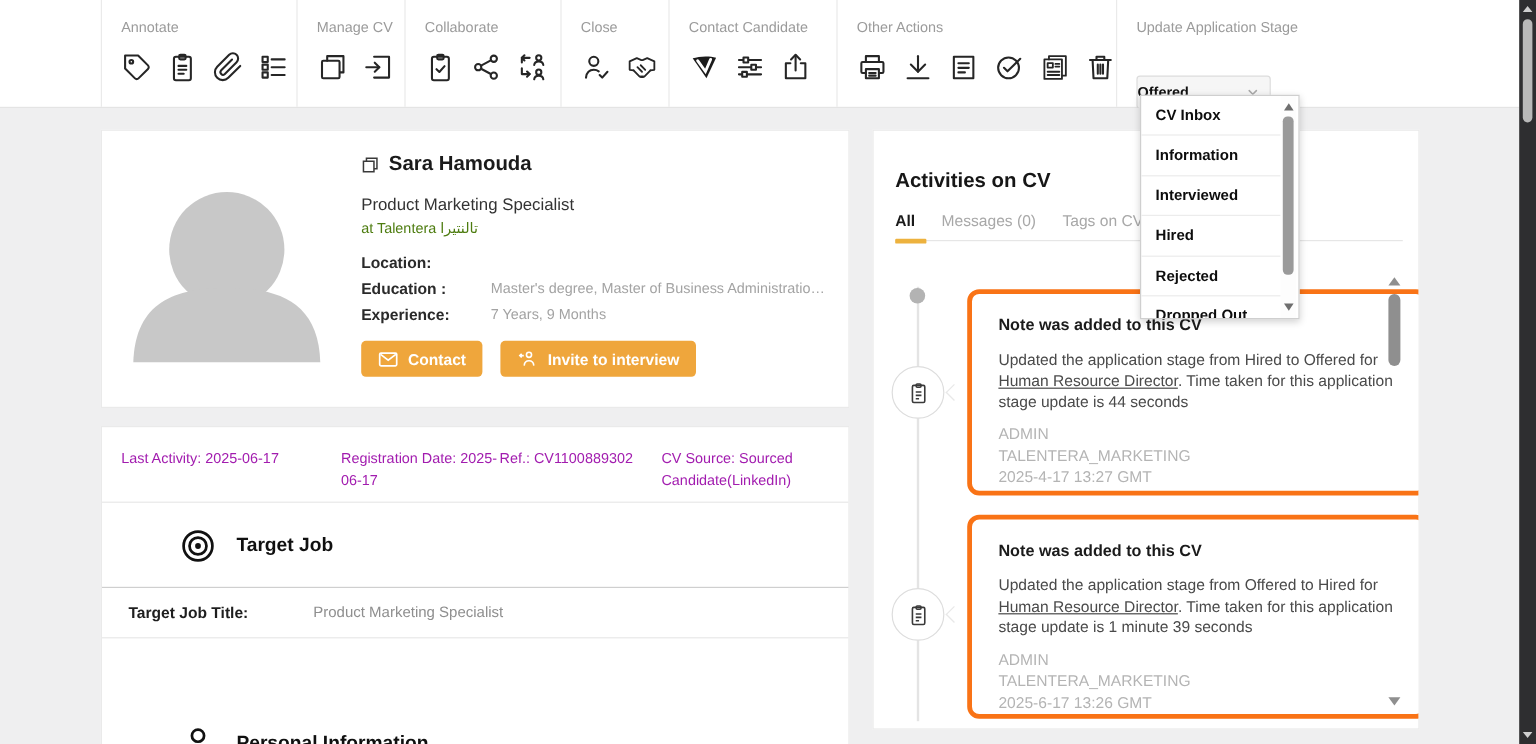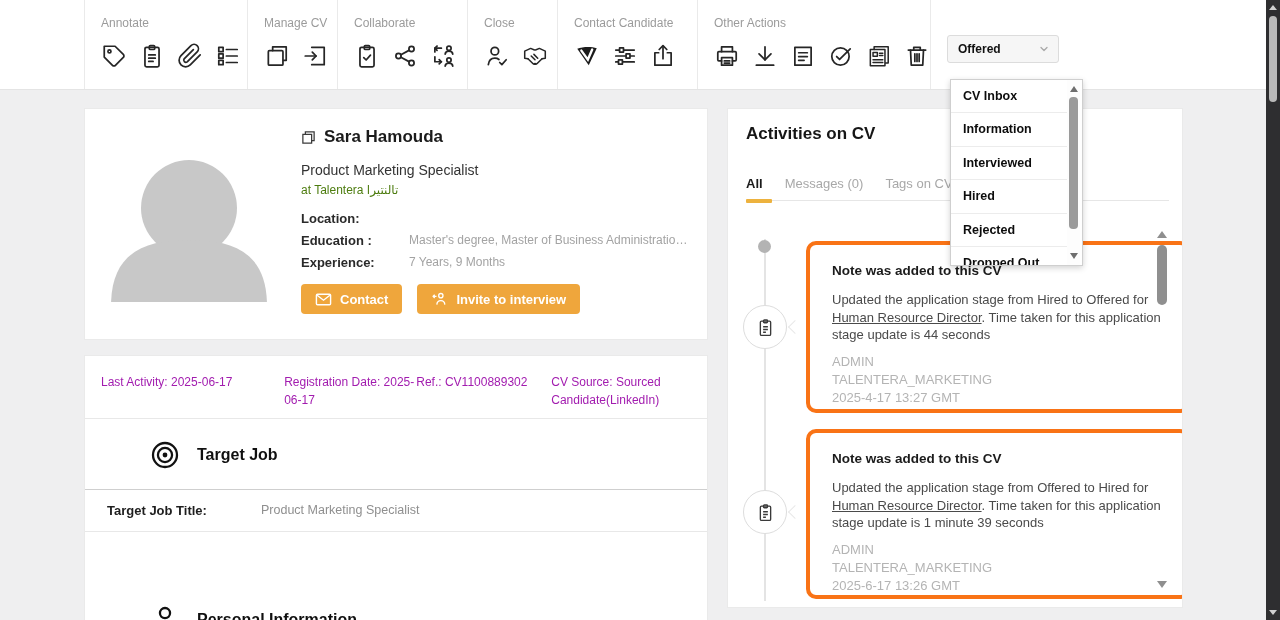--- a/index.html
+++ b/index.html
@@ -15,21 +15,21 @@
   .arr-up { border-left:4px solid transparent; border-right:4px solid transparent; border-bottom:5px solid #cfcfcf; top:5px; }
   .arr-dn { border-left:4px solid transparent; border-right:4px solid transparent; border-top:5px solid #cfcfcf; bottom:5px; }
 
   
   .toolbar { position:absolute; left:0; top:0; width:1266px; height:90px; background:#fff; border-bottom:1px solid #e4e4e4; display:flex; padding-left:84px; }
   .tgroup { border-left:1px solid #eaeaea; padding:15px 0 0 16px; height:100%; }
   .tgroup-label { font-size:12px; color:#9b9b9b; line-height:16px; margin-bottom:12px; white-space:nowrap; }
   .ticons { display:flex; gap:12px; }
   .ticon { width:26px; height:26px; cursor:pointer; flex:0 0 auto; }
   .g1{width:163px}.g2{width:90px}.g3{width:130px}.g4{width:90px}.g5{width:140px}.g6{width:233px}.g7{flex:1}
-  .stage-select { margin-top:20px; width:112px; height:28px; background:#f6f6f6; border:1px solid #dcdcdc; border-radius:3px; display:flex; align-items:center; justify-content:space-between; padding:0 8px 0 10px; cursor:pointer; }
+  .stage-select { margin-top:32px; width:112px; height:28px; background:#f6f6f6; border:1px solid #dcdcdc; border-radius:3px; display:flex; align-items:center; justify-content:space-between; padding:0 8px 0 0; cursor:pointer; }
   .stage-select .sel-txt { font-size:12px; font-weight:bold; color:#111; }
 
   
   .main { position:absolute; left:0; top:90px; width:1266px; height:530px; background:#efeff0; overflow:hidden; }
   .card { position:absolute; background:#fff; border:1px solid #eaeaea; }
 
   
   .profile { left:84px; top:18px; width:624px; height:232px; }
   .avatar { position:absolute; left:16px; top:27px; width:176px; height:166px; overflow:hidden; }
   .p-info { position:absolute; left:216px; top:18px; right:14px; }
@@ -52,21 +52,21 @@
   .sec-head .sec-title { font-size:16px; font-weight:bold; color:#101010; }
   .hr-dark { border-bottom:1px solid #cfcfcf; }
   .hr-light { border-bottom:1px solid #e8e8e8; }
   .tj-row { display:flex; padding:13px 22px; font-size:13px; }
   .tj-row .lbl { font-weight:bold; color:#1e1e1e; width:154px; flex:0 0 auto; }
   .tj-row .val { color:#8f8f8f; font-size:12.5px; }
   .pi-head { margin-top:52px; }
 
   
   .activities { left:727px; top:18px; width:456px; height:500px; overflow:hidden; }
-  .act-head { position:absolute; left:18px; top:15px; font-size:17px; font-weight:bold; color:#161616; }
+  .act-head { position:absolute; left:18px; top:32px; font-size:17px; font-weight:bold; color:#161616; }
   .tabs { position:absolute; left:18px; top:62px; width:423px; height:30px; border-bottom:1px solid #e6e6e6; display:flex; gap:22px; align-items:flex-end; padding-bottom:9px; }
   .tab { font-size:13px; color:#a8a8a8; cursor:pointer; position:relative; white-space:nowrap; }
   .tab.active { color:#1a1a1a; font-weight:bold; }
   .tab.active .tab-underline { position:absolute; left:0; bottom:-12px; width:26px; height:4px; background:#edb23e; border-radius:1px; }
   .tl-line { position:absolute; left:36px; top:130px; width:2px; height:362px; background:#e4e4e4; }
   .tl-dot { position:absolute; left:30px; top:131px; width:13px; height:13px; border-radius:50%; background:#b3b3b3; }
   .tl-circle { position:absolute; left:15px; width:44px; height:44px; border-radius:50%; background:#fff; border:1px solid #ddd; display:flex; align-items:center; justify-content:center; }
   .tl-c1 { top:196px; } .tl-c2 { top:381px; }
   .act-card { position:absolute; left:78px; width:384px; background:#fff; border:4px solid #f97316; border-radius:10px; padding:18px 22px; }
   .ac1 { top:132px; height:172px; } .ac2 { top:320px; height:170px; }
@@ -269,20 +269,21 @@
             <path d="M4 6.5h16"></path>
             <path d="M9 6.5V4h6v2.5"></path>
             <path d="M6 6.5l.7 14h10.6l.7-14"></path>
             <path d="M10 10v7M12 10v7M14 10v7"></path>
           </svg>
         </span>
     </div>
   </div>
 
   <div class="tgroup g7">
+    <div class="tgroup-label">Update Application Stage</div>
     <div class="stage-select">
       <span class="sel-txt">Offered</span>
       <span>
           <svg width="12" height="12" viewBox="0 0 24 24" fill="none" stroke="#a9a9a9" stroke-width="2.6" stroke-linecap="round" stroke-linejoin="round">
             <polyline points="6 9 12 15 18 9"></polyline>
           </svg>
         </span>
     </div>
   </div>
 </div>

